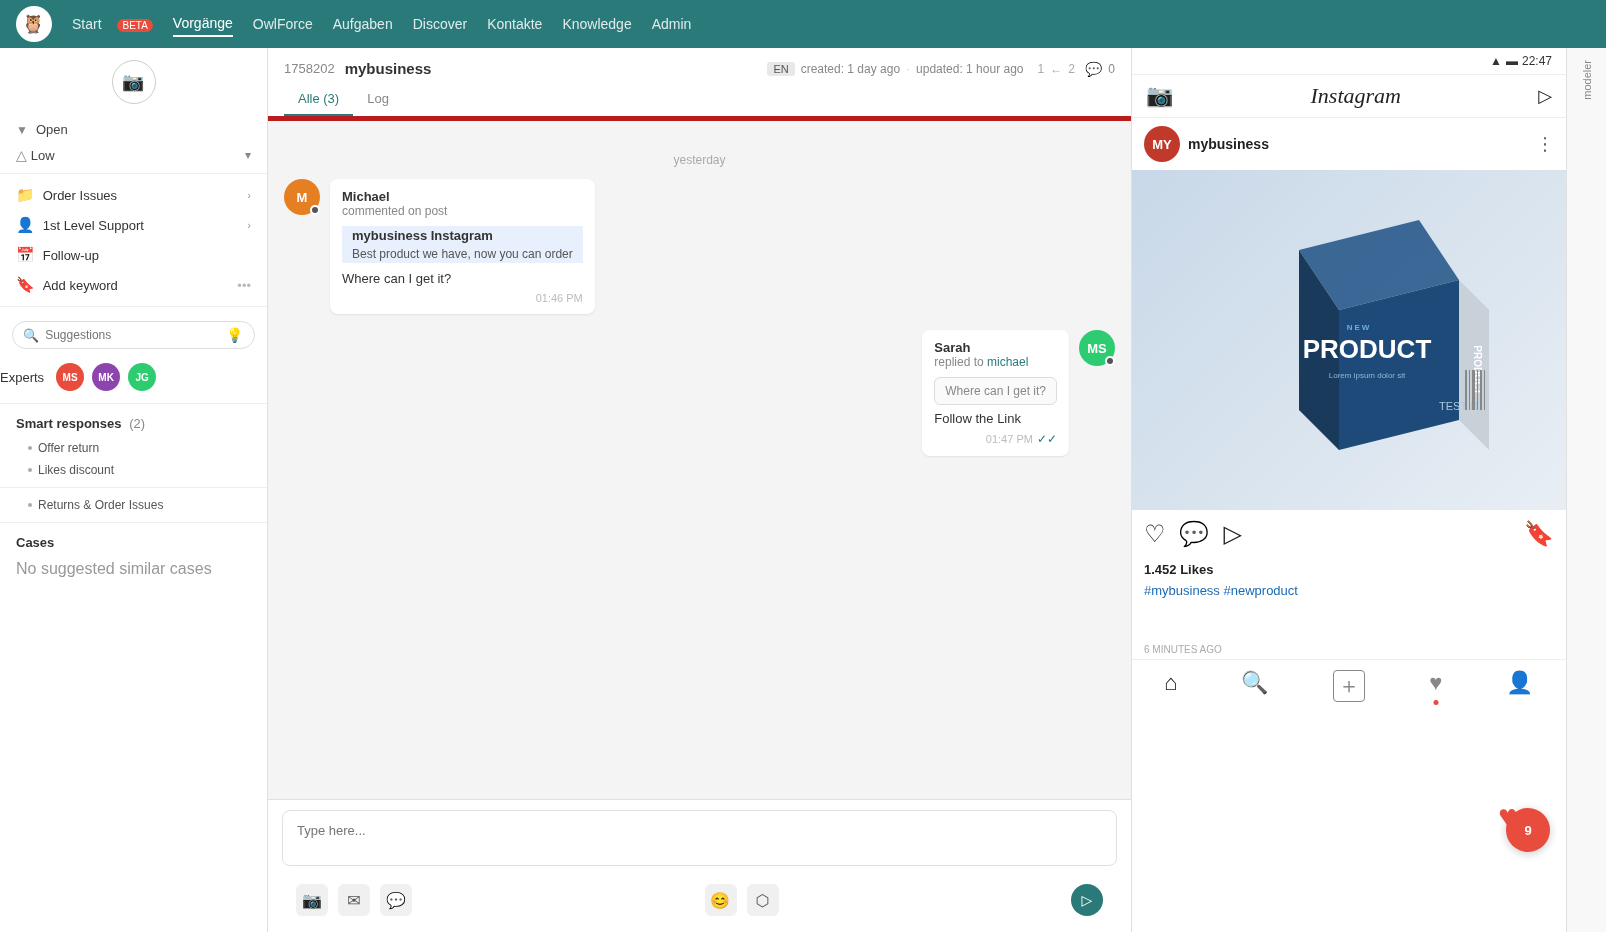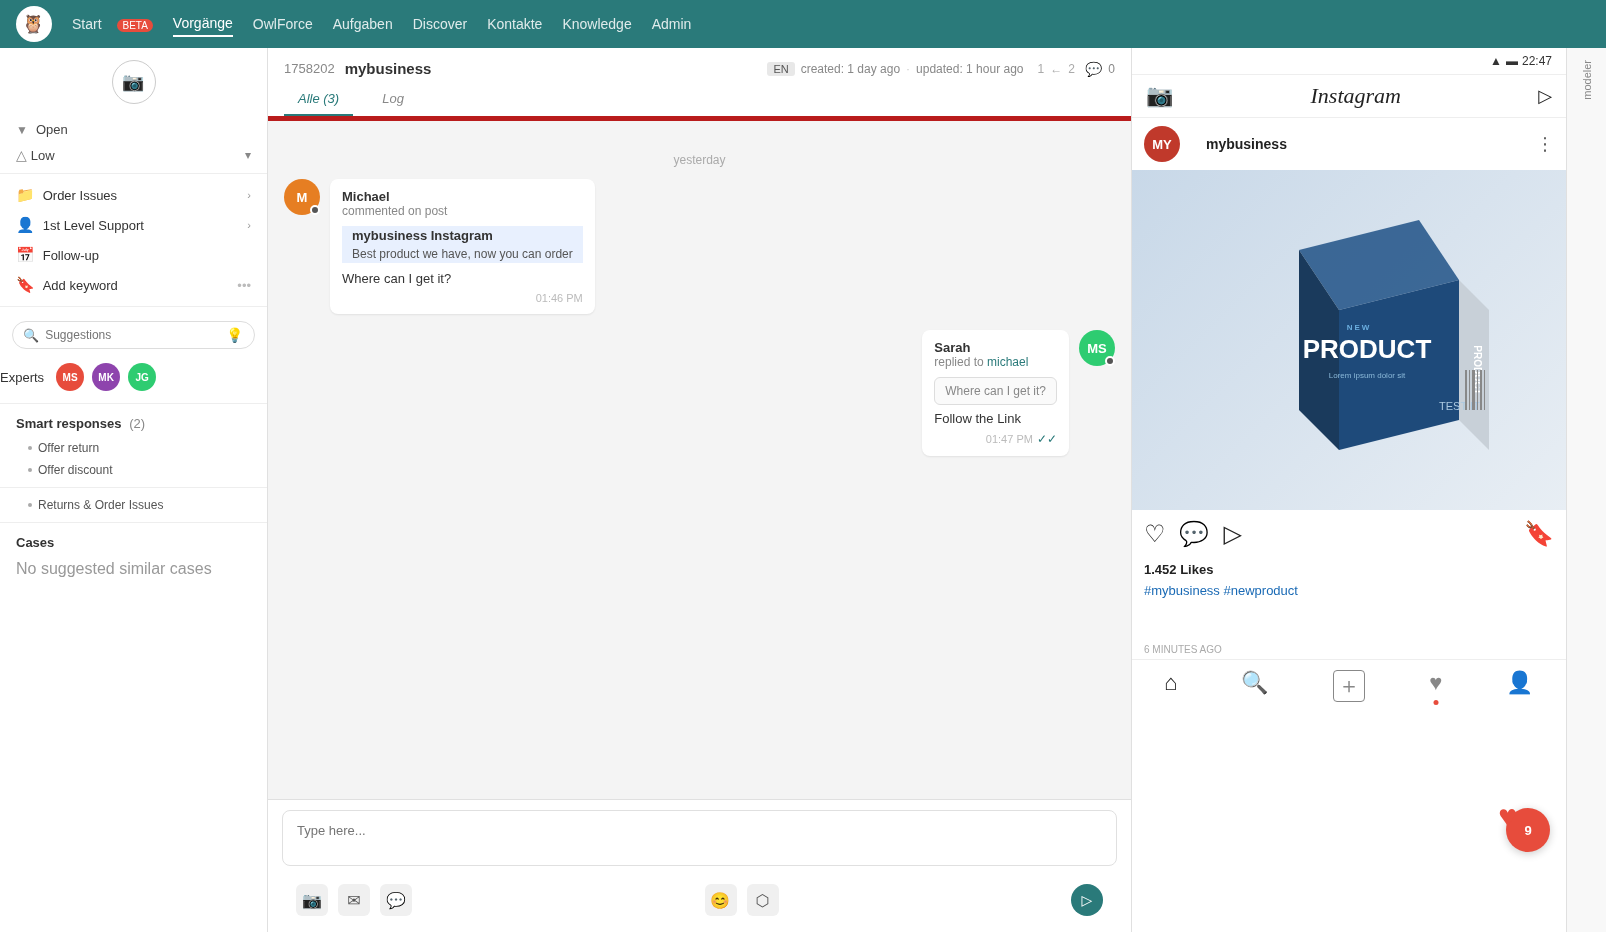--- a/index.html
+++ b/index.html
@@ -175,21 +175,21 @@
       border-radius: 3px;
       font-size: 11px;
       color: #555;
     }
     .ticket-nav {
       display: flex; align-items: center; gap: 6px;
       margin-left: auto;
       font-size: 12px; color: #666;
     }
     .ticket-tabs {
-      display: flex; gap: 15px; font-style: italic;
+      display: flex; gap: 0;
     }
     .ticket-tab {
       padding: 8px 14px;
       font-size: 13px; color: #888;
       cursor: pointer;
       border-bottom: 2px solid transparent;
     }
     .ticket-tab.active {
       color: #2a7a7a;
       border-bottom: 2px solid #2a7a7a;
@@ -348,21 +348,21 @@
       font-family: 'Georgia', serif;
       font-size: 22px;
       color: #222;
       font-style: italic;
     }
     .ig-send { font-size: 18px; color: #222; cursor: pointer; }
 
     .ig-post-header {
       display: flex; align-items: center;
       padding: 8px 12px;
-      gap: 26px;
+      gap: 8px;
     }
     .ig-user-avatar {
       width: 36px; height: 36px;
       border-radius: 50%;
       background: #c0392b;
       display: flex; align-items: center; justify-content: center;
       font-size: 13px; font-weight: 600; color: white;
     }
     .ig-username { font-size: 14px; font-weight: 600; color: #222; flex: 1; }
     .ig-more { font-size: 18px; color: #555; cursor: pointer; }
@@ -552,21 +552,21 @@
     <div class="section-header">
       <span>Smart responses</span>
       <span class="section-count">(2)</span>
     </div>
     <div class="section-item">
       <span class="section-dot"></span>
       <span>Offer return</span>
     </div>
     <div class="section-item">
       <span class="section-dot"></span>
-      <span>Offer discount</span>
+      <span>Likes discount</span>
     </div>
 
     <div class="sidebar-divider"></div>
 
     <div class="section-item">
       <span class="section-dot"></span>
       <span>Returns &amp; Order Issues</span>
     </div>
 
     <div class="sidebar-divider"></div>

